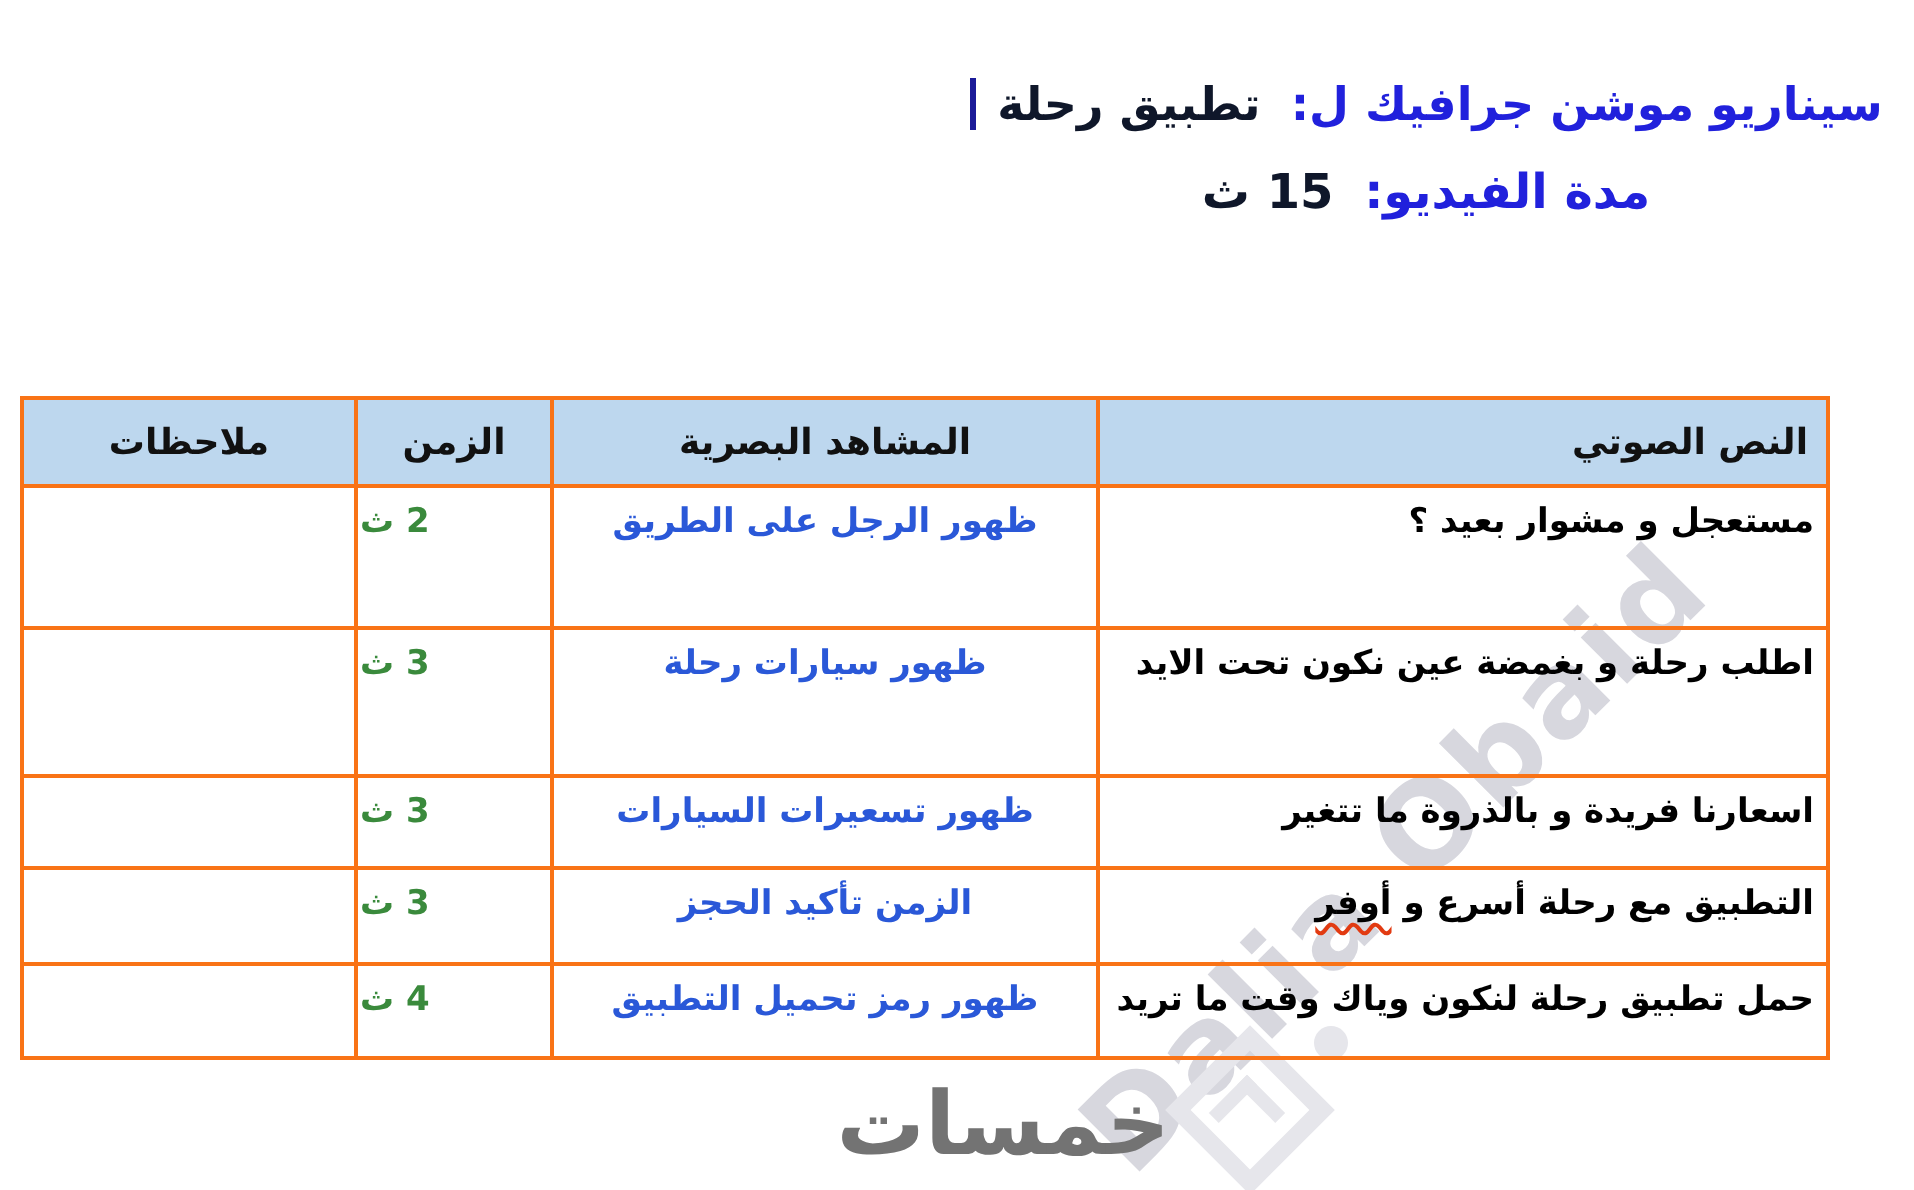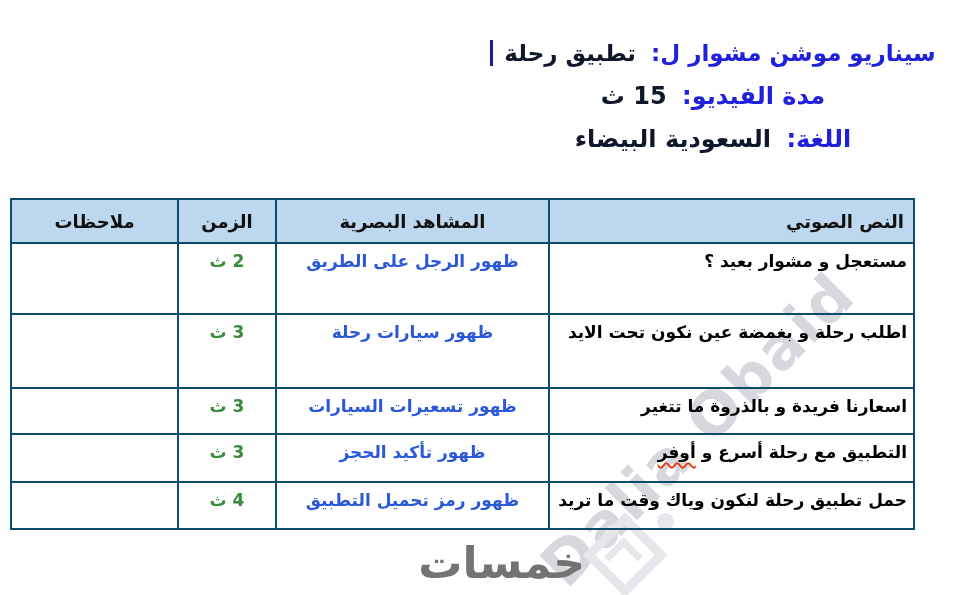--- a/index.html
+++ b/index.html
@@ -47,34 +47,34 @@
     display:inline-block;width:3px;height:26px;background:#1b1b99;
     margin-right:3px;vertical-align:-5px;
   }
 
   
   .doc-table{
     position:absolute;top:198px;left:10px;z-index:1;
     border-collapse:collapse;table-layout:fixed;direction:rtl;
     background:transparent;
   }
-  .doc-table th,.doc-table td{border:2px solid #0c4a6e;overflow:hidden;margin-left:12px;}
+  .doc-table th,.doc-table td{border:2px solid #f97316;overflow:hidden;margin-left:12px;}
   .doc-table thead th{
     background:#bdd7ee;color:#111;font-size:18px;font-weight:bold;
     height:40px;vertical-align:middle;
   }
   .doc-table thead th.h-audio{text-align:right;padding-left:0;padding-right:9px;}
   .doc-table thead th.h-center{text-align:center;}
   .doc-table tbody td{
     vertical-align:top;padding-top:7px;font-weight:bold;font-size:17px;
     background:transparent;
   }
   td.c-audio{text-align:right;padding-right:6px;color:#000000;}
   td.c-visual{text-align:center;color:#2a58d8;}
-  td.c-time{text-align:center;color:#3a8a3c;}
+  td.c-time{text-align:left;color:#3a8a3c;}
   td.c-notes{background:#ffffff;}
   tr.row-1 td{height:61px;}
   tr.row-2 td{height:64px;}
   tr.row-3 td{height:36px;}
   tr.row-4 td{height:38px;}
   tr.row-5 td{height:37px;}
   .misspelled{
     text-decoration-line:underline;text-decoration-style:wavy;
     text-decoration-color:#e23b12;text-decoration-thickness:2px;
     text-underline-offset:4px;
@@ -87,31 +87,27 @@
 
 <div class="wm-logo">
   <span class="wm-logo-text">خمسات</span>
   <span class="wm-logo-diamond"></span>
   <span class="wm-logo-chevron"></span>
   <span class="wm-logo-dot"></span>
 </div>
 
 <div class="title-block">
   <div class="title-line">
-    <span class="t-blue">سيناريو موشن مشوار ل:</span>
+    <span class="t-blue">سيناريو موشن جرافيك ل:</span>
     <span class="t-red">تطبيق رحلة</span>
     <span class="cursor"></span>
   </div>
   <div class="title-line small">
     <span class="t-blue">مدة الفيديو:</span>
     <span class="t-red">15 ث</span>
-  </div>
-  <div class="title-line small">
-    <span class="t-blue">اللغة:</span>
-    <span class="t-red">السعودية البيضاء</span>
   </div>
 </div>
 
 <table class="doc-table">
   <colgroup>
     <col style="width:365px">
     <col style="width:273px">
     <col style="width:98px">
     <col style="width:167px">
   </colgroup>
@@ -140,21 +136,21 @@
       <td class="c-audio">اسعارنا فريدة و بالذروة ما تتغير</td>
       <td class="c-visual">ظهور تسعيرات السيارات</td>
       <td class="c-time">3 ث</td>
       <td class="c-notes"></td>
     </tr>
     <tr class="row-4">
       <td class="c-audio">
         <span>التطبيق مع رحلة أسرع و</span>
         <span class="misspelled">أوفر</span>
       </td>
-      <td class="c-visual">ظهور تأكيد الحجز</td>
+      <td class="c-visual">الزمن تأكيد الحجز</td>
       <td class="c-time">3 ث</td>
       <td class="c-notes"></td>
     </tr>
     <tr class="row-5">
       <td class="c-audio">حمل تطبيق رحلة  لنكون وياك وقت ما تريد</td>
       <td class="c-visual">ظهور رمز تحميل التطبيق</td>
       <td class="c-time">4 ث</td>
       <td class="c-notes"></td>
     </tr>
   </tbody>

